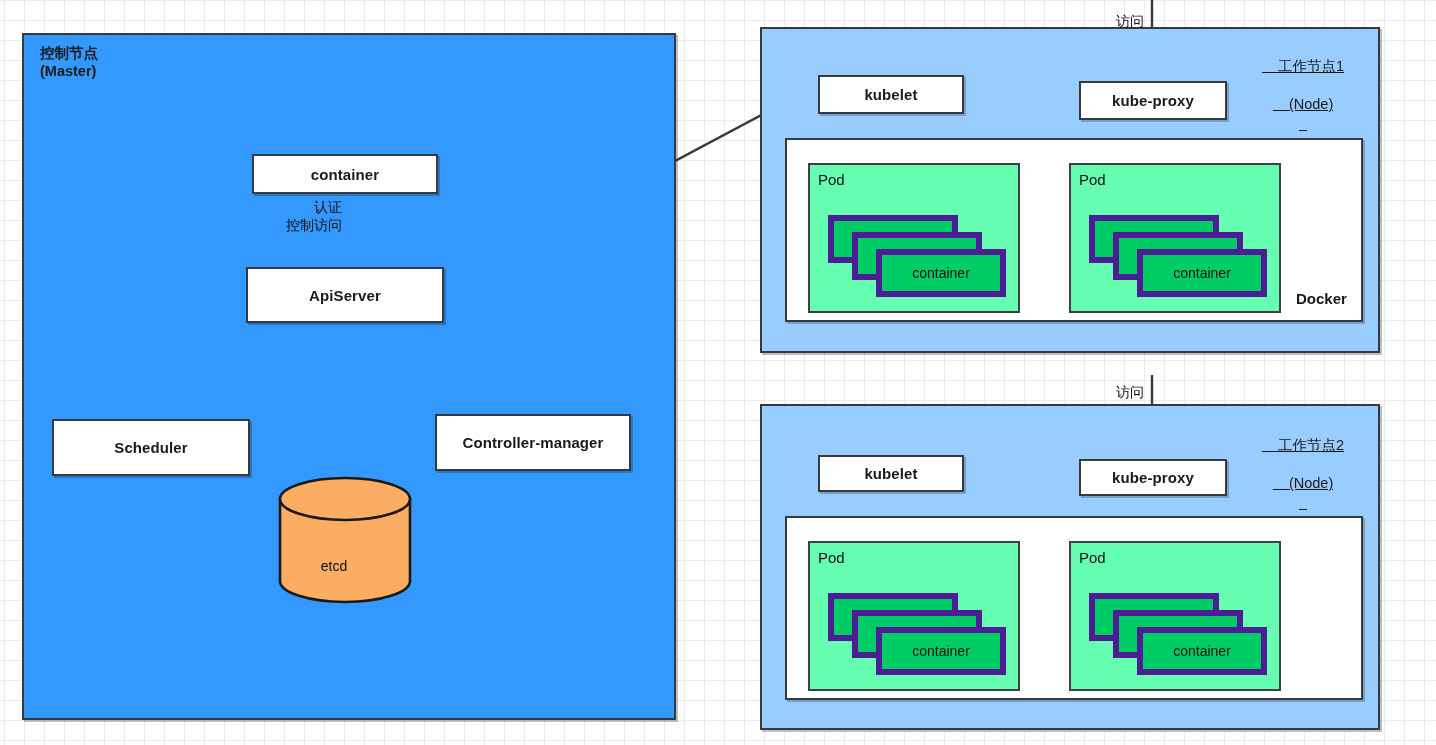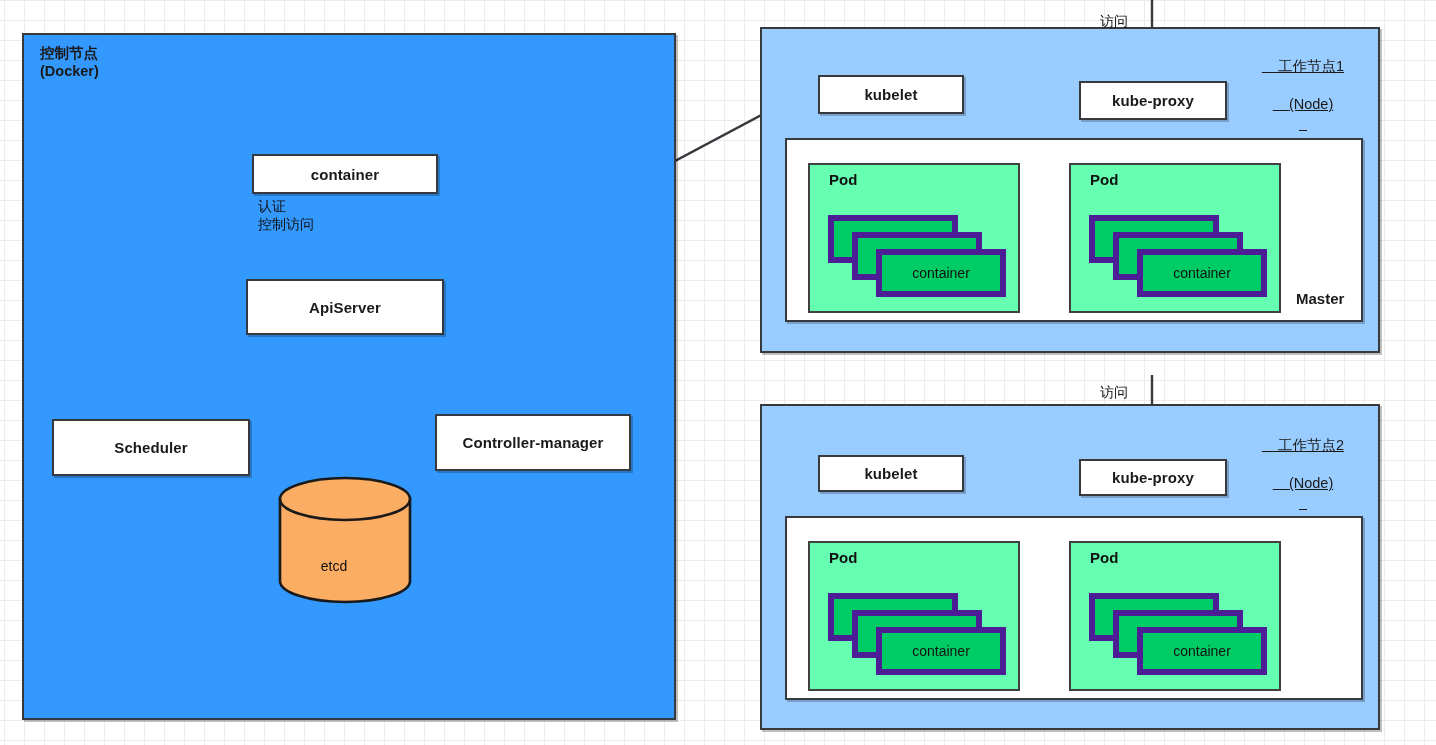--- a/index.html
+++ b/index.html
@@ -85,22 +85,21 @@
   .pod-box {
     background: #66FFB2;
     border: 2px solid #404040;
   }
   .pod-label {
     position: absolute;
     left: 8px;
     top: 6px;
     color: #111111;
     font-size: 15px;
-    font-weight: bold;
-    margin-left: 11px;
+    font-weight: normal;
   }
   .ctr-box {
     background: #00CC66;
     border: 6px solid #4c1d95;
     display: flex;
     align-items: center;
     justify-content: center;
     color: #111111;
     font-size: 14px;
   }
@@ -114,21 +113,21 @@
     text-align: center;
     color: #111111;
     font-size: 14px;
   }
   
   .edge-label {
     position: absolute;
     color: #111111;
     font-size: 14px;
     line-height: 1.3;
-    text-align: left;
+    text-align: right;
     white-space: pre;
   }
   svg.edges {
     position: absolute;
     left: 0;
     top: 0;
     width: 1436px;
     height: 745px;
     overflow: visible;
     pointer-events: none;
@@ -165,27 +164,27 @@
     <line x1="1152" y1="375" x2="1152" y2="447" stroke="#36393d" stroke-width="2.4" marker-end="url(#arrowhead)"></line>
 
     <line x1="1152" y1="486" x2="1152" y2="538" stroke="#36393d" stroke-width="2.4" marker-end="url(#arrowhead)"></line>
 
     <line x1="891" y1="483" x2="891" y2="518" stroke="#36393d" stroke-width="2.4" marker-end="url(#arrowhead)"></line>
   </svg>
 
   <div class="master-box" style="left:22px; top:33px; width:654px; height:687px;"></div>
 
   <div class="master-label" style="left:40px; top:44px;">控制节点</div>
-  <div class="master-label" style="left:40px; top:62px;">(Docker)</div>
+  <div class="master-label" style="left:40px; top:62px;">(Master)</div>
 
   <div class="plain-box" style="left:252px; top:145px; width:186px; height:40px;">container</div>
 
-  <div class="edge-label" style="left:258px; top:198px; width:84px;font-family:Liberation Mono, monospace;">认证<br>控制访问</div>
-
-  <div class="plain-box" style="left:246px; top:270px; width:198px; height:56px;">ApiServer</div>
+  <div class="edge-label" style="left:258px; top:198px; width:84px;">认证<br>控制访问</div>
+
+  <div class="plain-box" style="left:246px; top:258px; width:198px; height:56px;">ApiServer</div>
 
   <div class="plain-box" style="left:52px; top:410px; width:198px; height:57px;">Scheduler</div>
 
   <div class="plain-box" style="left:435px; top:405px; width:196px; height:57px;">Controller-manager</div>
 
   <div class="cyl" style="left:278px; top:476px; width:112px; height:128px;">
     <svg width="134" height="128" viewBox="0 0 134 128">
       <path d="M2,23 L2,105 A65,21 0 0 0 132,105 L132,23 Z" fill="#FAAD63" stroke="#1a1a1a" stroke-width="2.6"></path>
       <ellipse cx="67" cy="23" rx="65" ry="21" fill="#FAAD63" stroke="#1a1a1a" stroke-width="2.6"></ellipse>
     </svg>
@@ -200,21 +199,21 @@
   </div>
 
   <div class="edge-label" style="left:1100px; top:12px; width:44px;">访问</div>
 
   <div class="plain-box" style="left:818px; top:66px; width:146px; height:39px;">kubelet</div>
 
   <div class="plain-box" style="left:1079px; top:72px; width:148px; height:39px;">kube-proxy</div>
 
   <div class="white-box" style="left:785px; top:138px; width:578px; height:184px;"></div>
 
-  <div class="docker-label" style="left:1296px; top:290px;">Master</div>
+  <div class="docker-label" style="left:1296px; top:290px;">Docker</div>
 
   <div class="pod-box" style="left:808px; top:163px; width:212px; height:150px;">
     <div class="pod-label">Pod</div>
     <div class="ctr-box" style="left:18px; top:50px; width:130px; height:48px;"></div>
     <div class="ctr-box" style="left:42px; top:67px; width:130px; height:48px;"></div>
     <div class="ctr-box" style="left:66px; top:84px; width:130px; height:48px;">container</div>
   </div>
 
   <div class="pod-box" style="left:1069px; top:163px; width:212px; height:150px;">
     <div class="pod-label">Pod</div>

